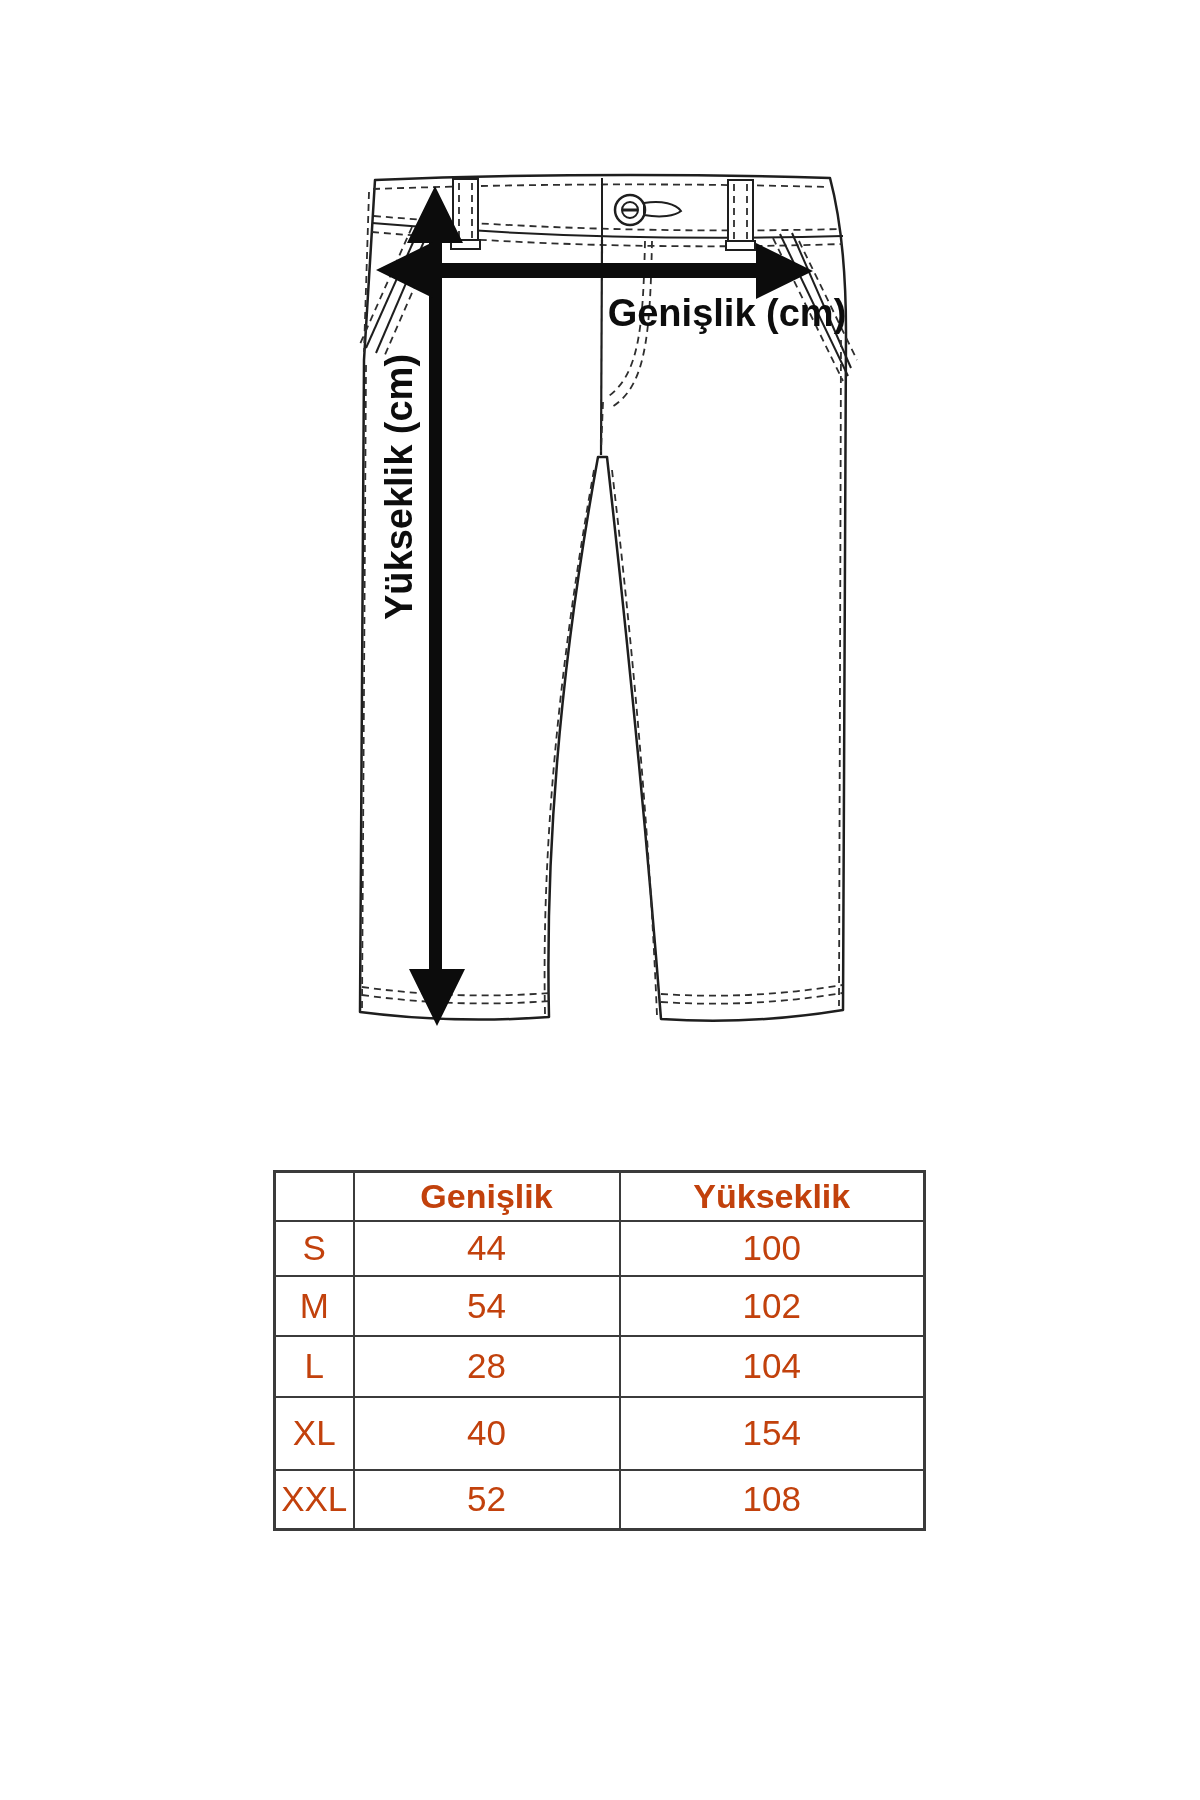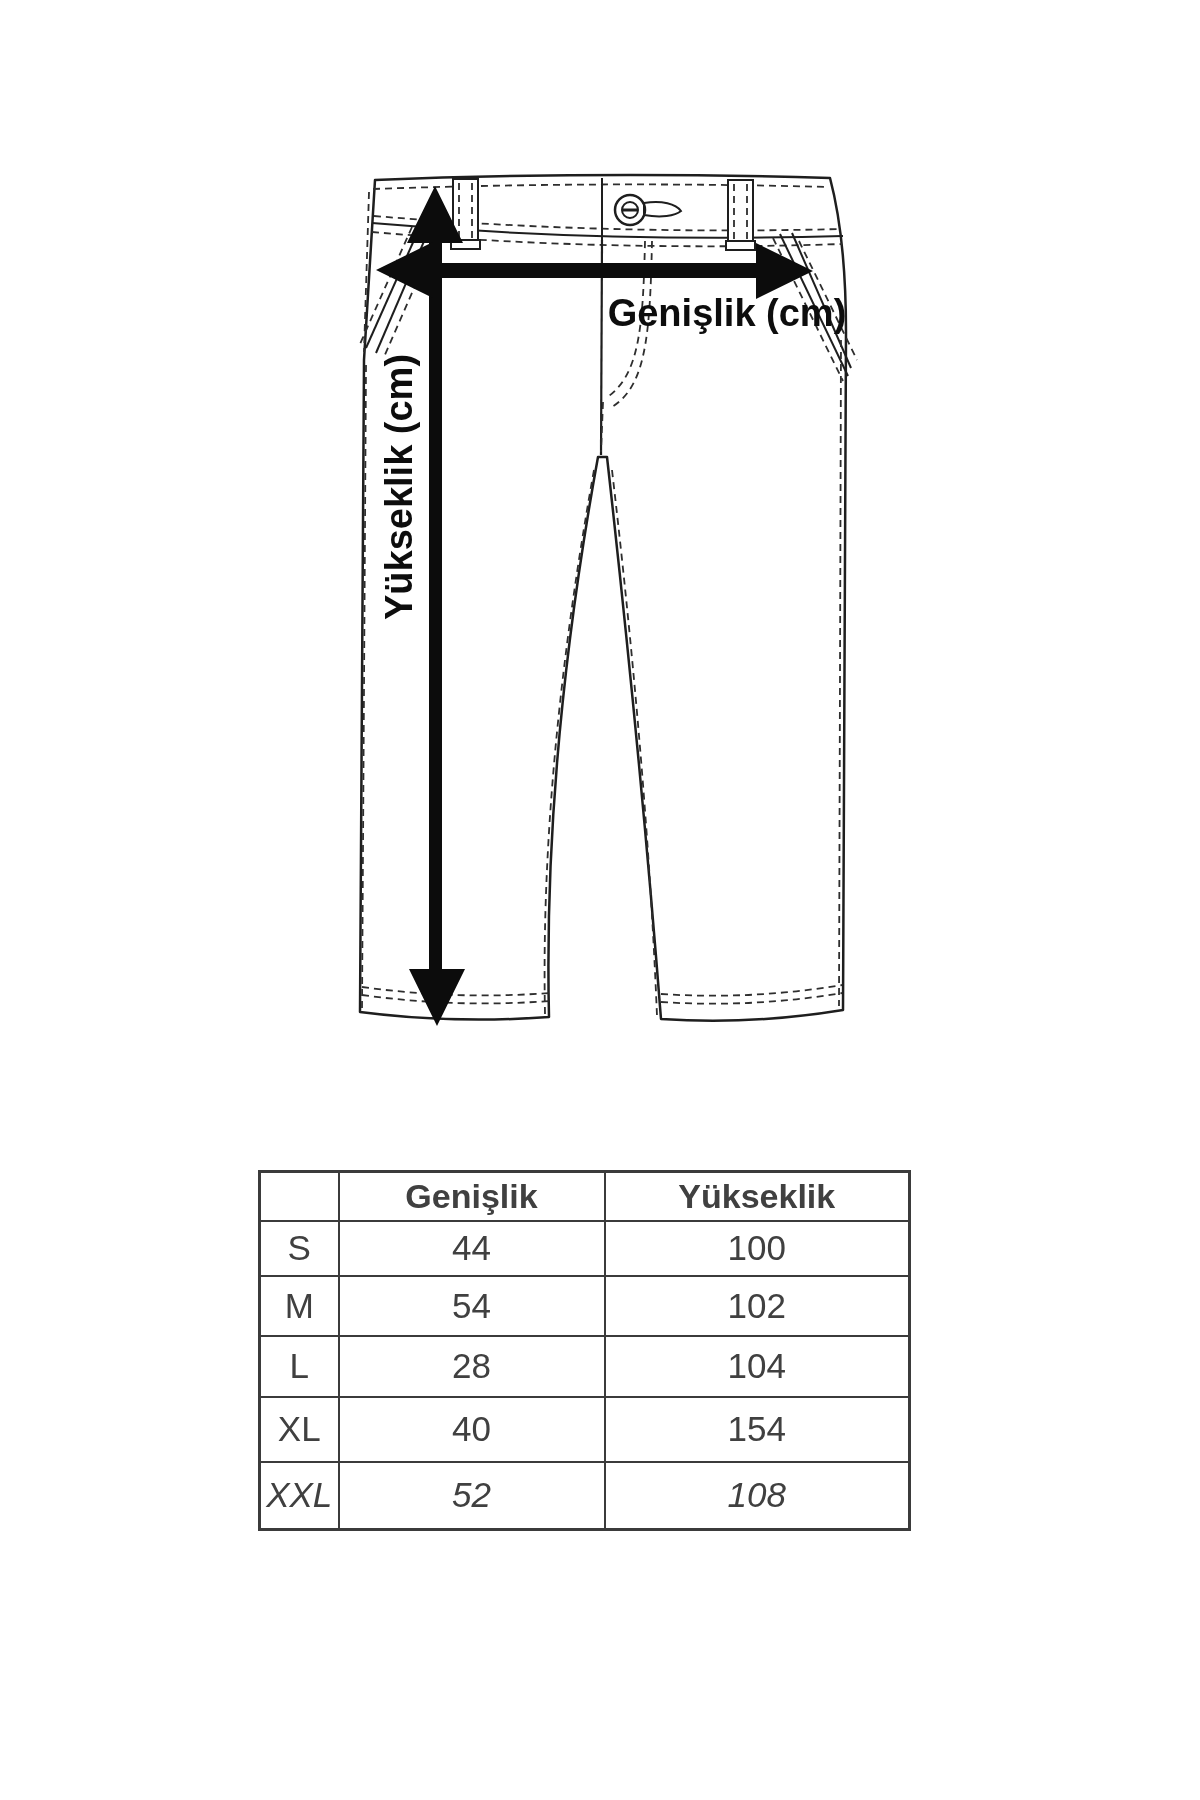--- a/index.html
+++ b/index.html
@@ -43,48 +43,48 @@
     stroke: none;
   }
   .dim-label {
     font-family: "Liberation Sans", sans-serif;
     font-size: 38px;
     font-weight: bold;
     fill: #0d0d0d;
   }
   .size-table {
     position: absolute;
-    left: 258px;
+    left: 273px;
     top: 1170px;
     width: 650px;
     height: 358px;
     border-collapse: collapse;
     table-layout: fixed;
-    color: #404040;
+    color: #c2410c;
     border: 3px solid #3b3b3b;
   }
   .size-table th, .size-table td {
     border: 2px solid #3b3b3b;
     text-align: center;
     vertical-align: middle;
     padding: 0;
     font-size: 35px;
     background: #ffffff;
   }
   .size-table th { font-weight: bold; font-size: 34px; }
   .size-table td { font-weight: normal; }
   .size-table col.c0 { width: 79px; }
   .size-table col.c1 { width: 266px; }
   .size-table col.c2 { width: 305px; }
   .size-table thead tr { height: 49px; }
   .size-table tbody tr:nth-child(1) { height: 55px; }
   .size-table tbody tr:nth-child(2) { height: 60px; }
   .size-table tbody tr:nth-child(3) { height: 61px; }
-  .size-table tbody tr:nth-child(4) { height: 65px; margin-left: 26px; }
-  .size-table tbody tr:nth-child(5) { height: 68px; font-style: italic; }
+  .size-table tbody tr:nth-child(4) { height: 73px; margin-left: 26px; }
+  .size-table tbody tr:nth-child(5) { height: 60px; }
 </style>
 </head>
 <body>
 
 <div class="page">
 
   <svg class="pants-svg" width="1200" height="1060" viewBox="0 0 1200 1060" xmlns="http://www.w3.org/2000/svg">
 
     <g>
       <path class="outline" d="M375,180 Q602,171 830,178 C839,212 846,266 846,332 L843,1010 Q752,1025 661,1019 Q641,760 607,457 L598,457 Q543,760 549,1017 Q453,1024 360,1012 L364,360 Z"></path>

